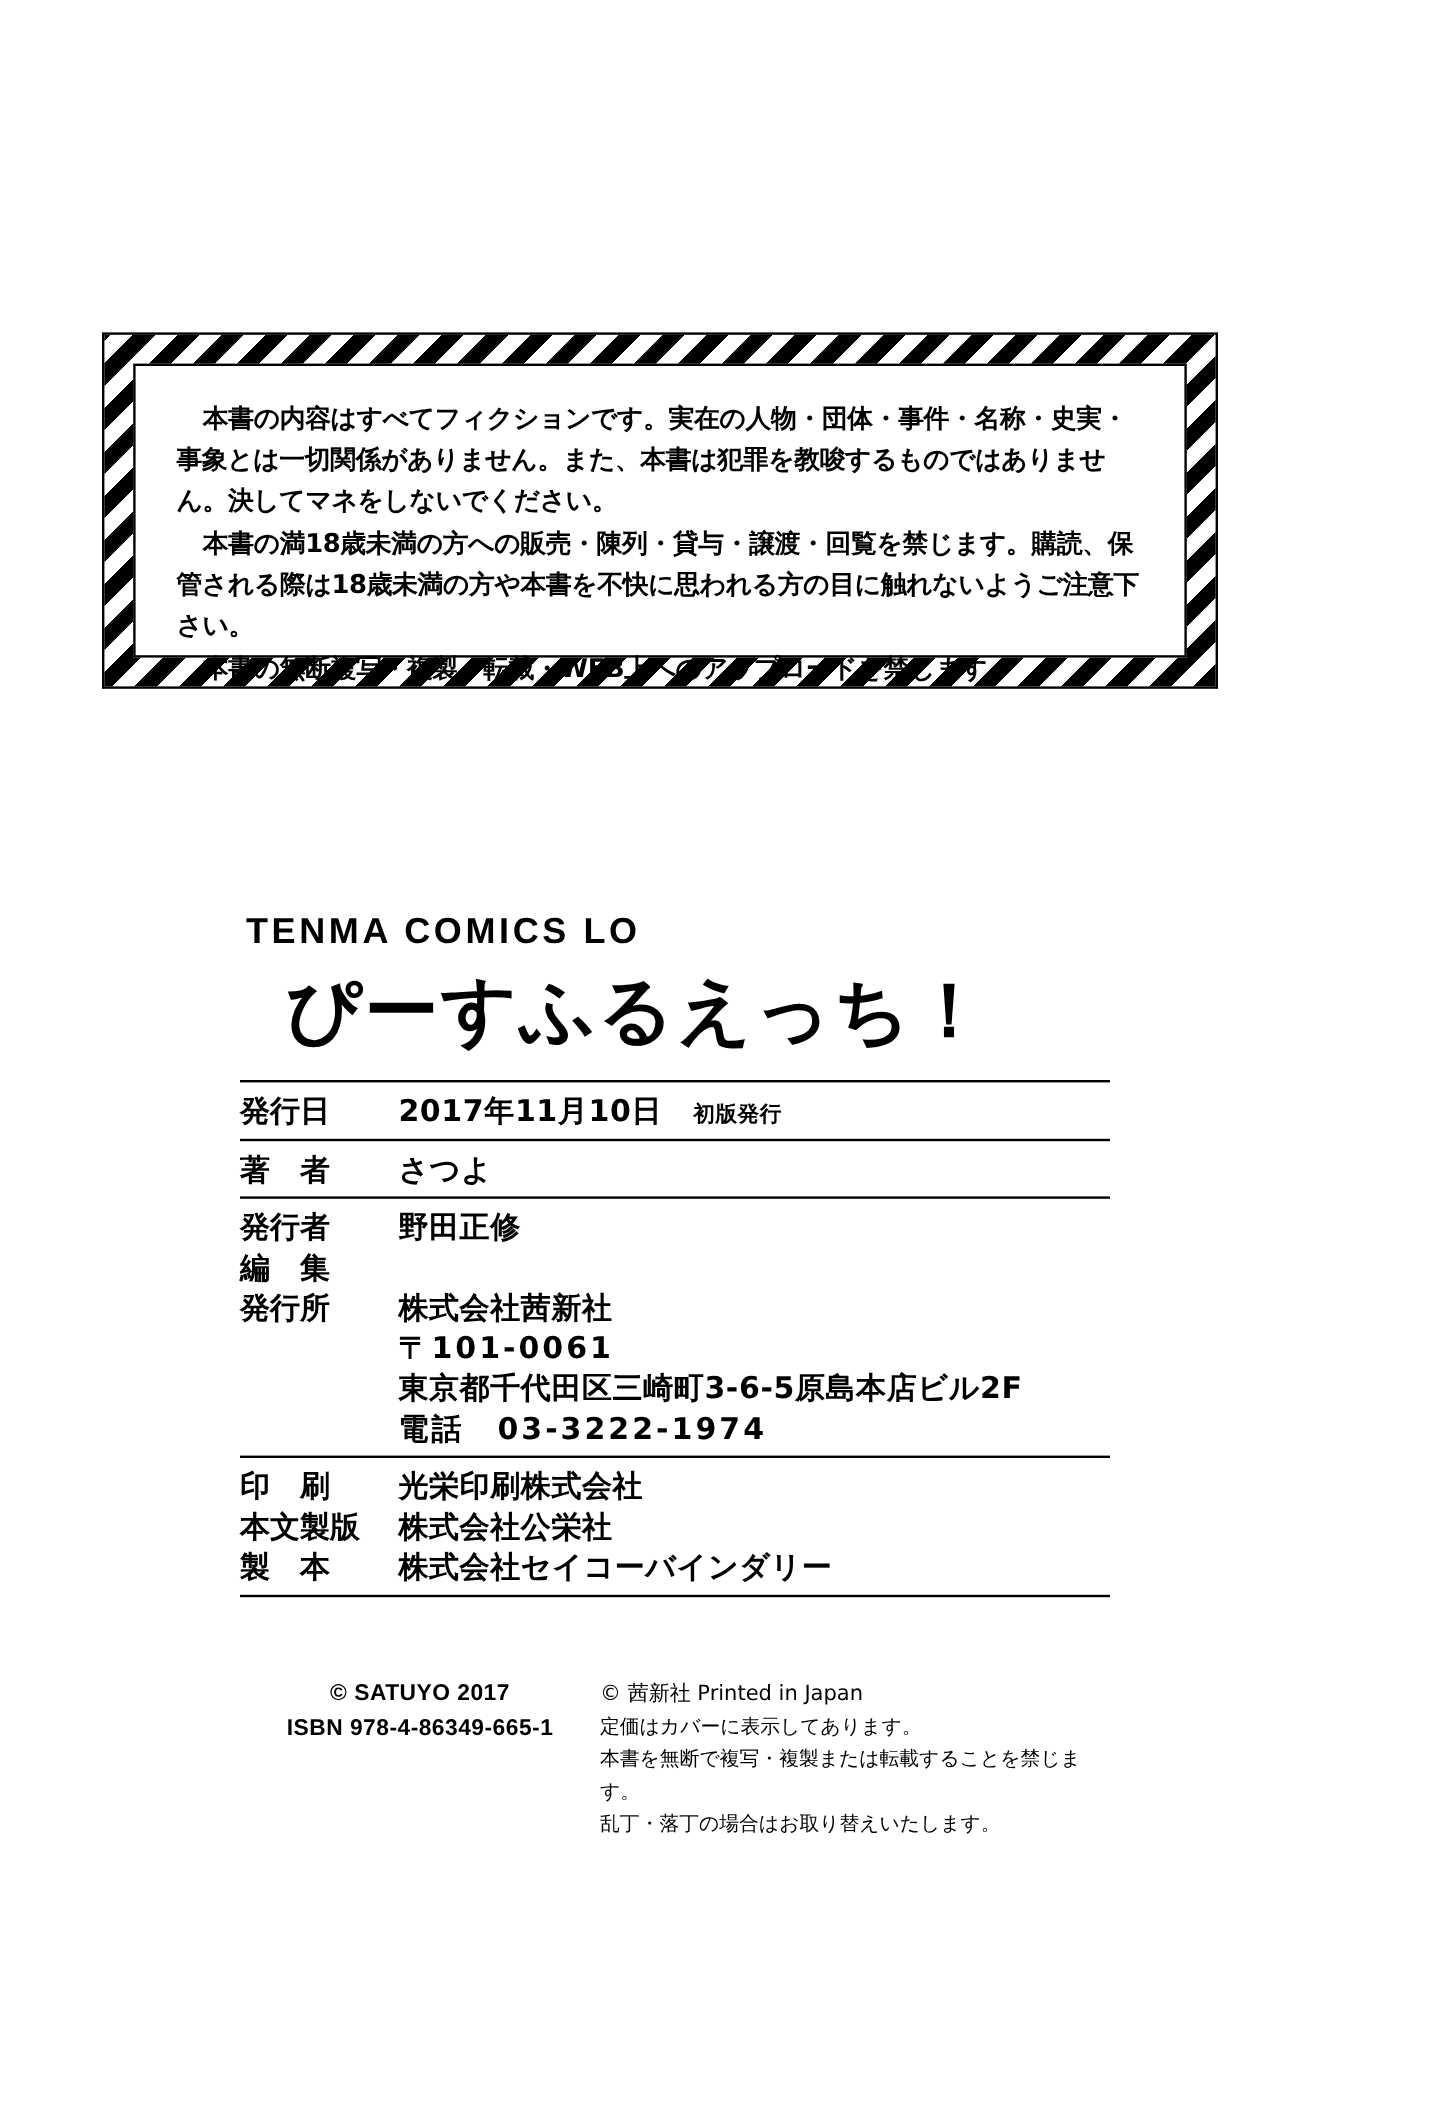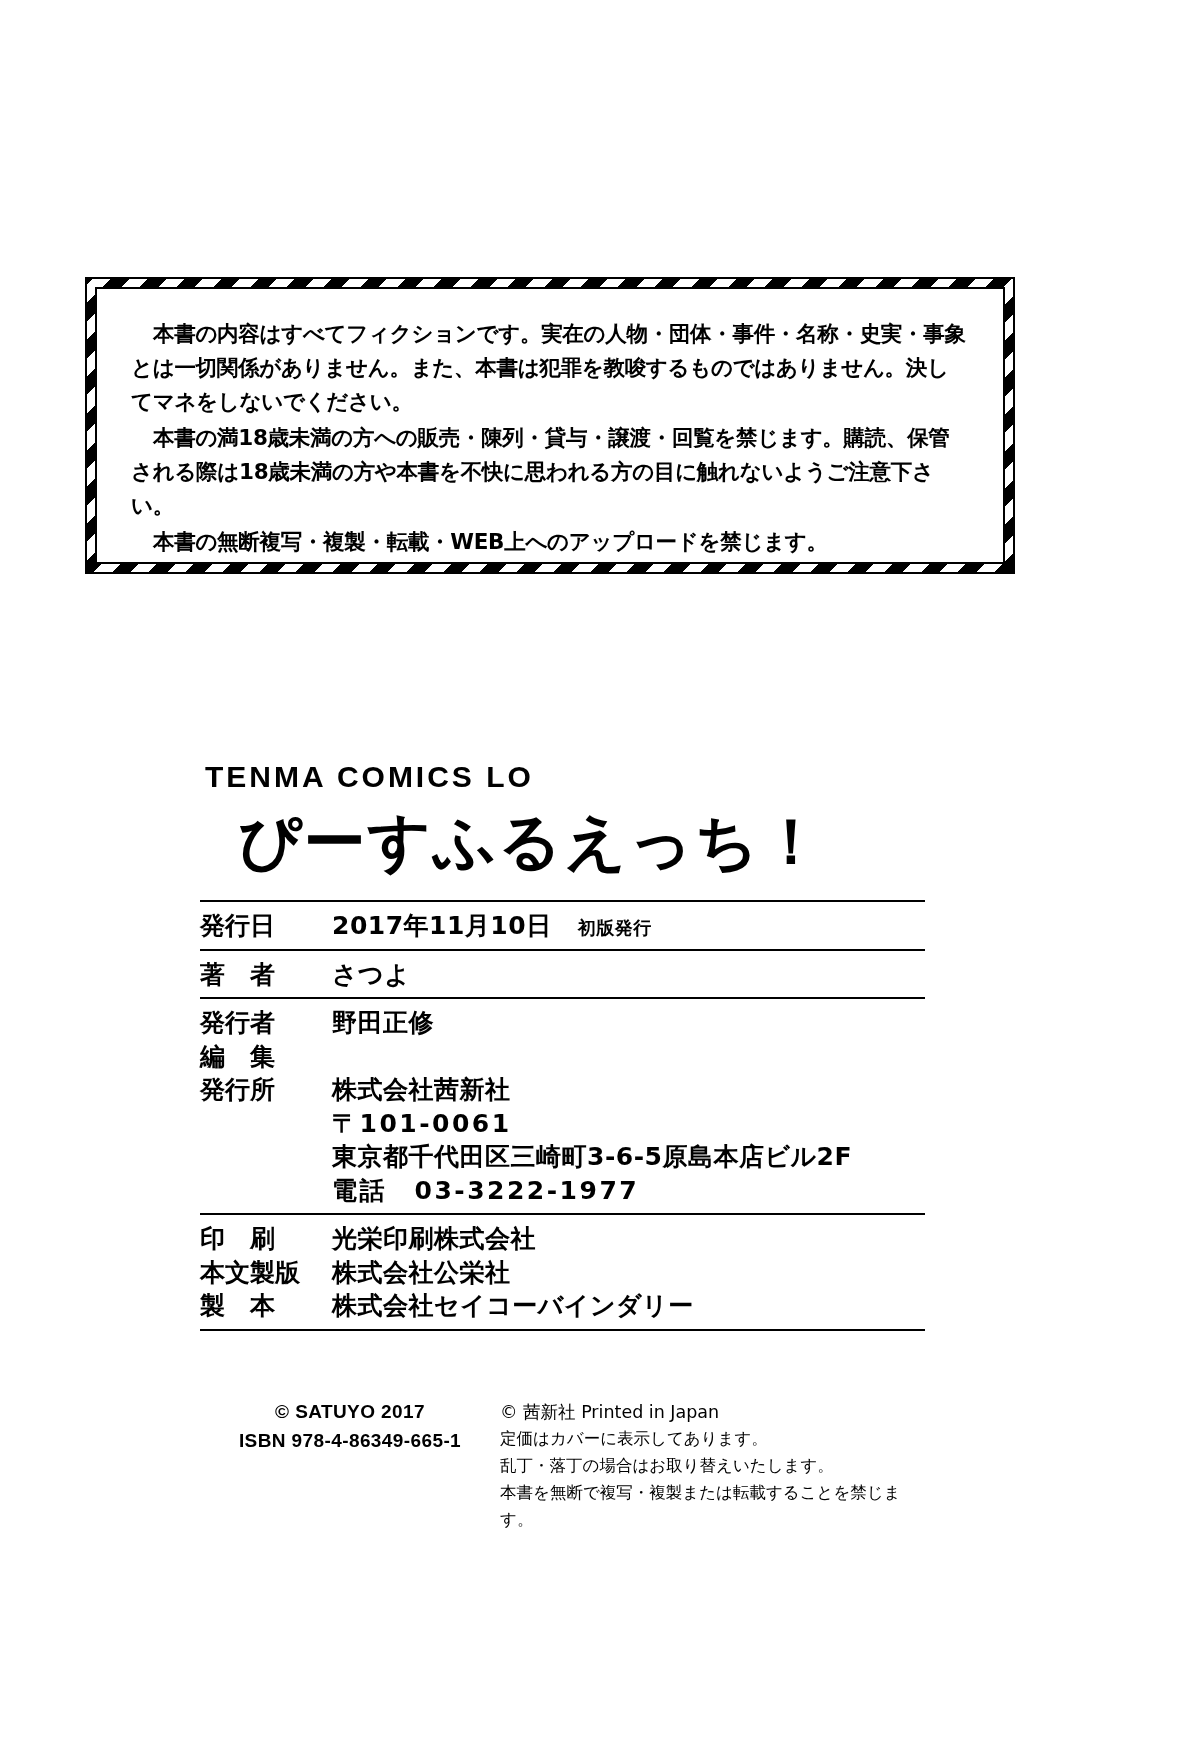--- a/index.html
+++ b/index.html
@@ -26,21 +26,21 @@
     box-sizing: border-box;
     border: 2px solid #000;
     background-color: #ffffff;
     background-image: repeating-linear-gradient(
       -45deg,
       #000000 0px,
       #000000 13px,
       #ffffff 13px,
       #ffffff 26px
     );
-    padding: 8px;
+    padding: 24px;
   }
   .notice-inner {
     width: 100%;
     height: 100%;
     box-sizing: border-box;
     background: #ffffff;
     border: 2px solid #000;
     padding: 28px 34px 20px 34px;
   }
   .notice-p {
@@ -190,21 +190,21 @@
     <div class="row">
       <span class="lbl"></span>
       <span class="val mono-wide">〒101-0061</span>
     </div>
     <div class="row">
       <span class="lbl"></span>
       <span class="val">東京都千代田区三崎町3-6-5原島本店ビル2F</span>
     </div>
     <div class="row">
       <span class="lbl"></span>
-      <span class="val mono-wide">電話　03-3222-1977</span>
+      <span class="val mono-wide">電話　03-3222-1974</span>
     </div>
   </div>
 
   <div class="rule thin"></div>
   <div class="sect">
     <div class="row">
       <span class="lbl">印　刷</span>
       <span class="val">光栄印刷株式会社</span>
     </div>
     <div class="row">
@@ -221,16 +221,16 @@
 </div>
 
 <div class="footer">
   <div class="footer-left">
     <div>© SATUYO 2017</div>
     <div>ISBN 978-4-86349-665-1</div>
   </div>
   <div class="footer-right">
     <div class="first">© 茜新社 Printed in Japan</div>
     <div>定価はカバーに表示してあります。</div>
+    <div>本書を無断で複写・複製または転載することを禁じます。</div>
     <div>乱丁・落丁の場合はお取り替えいたします。</div>
-    <div>本書を無断で複写・複製または転載することを禁じます。</div>
   </div>
 </div>
 
 </body></html>

